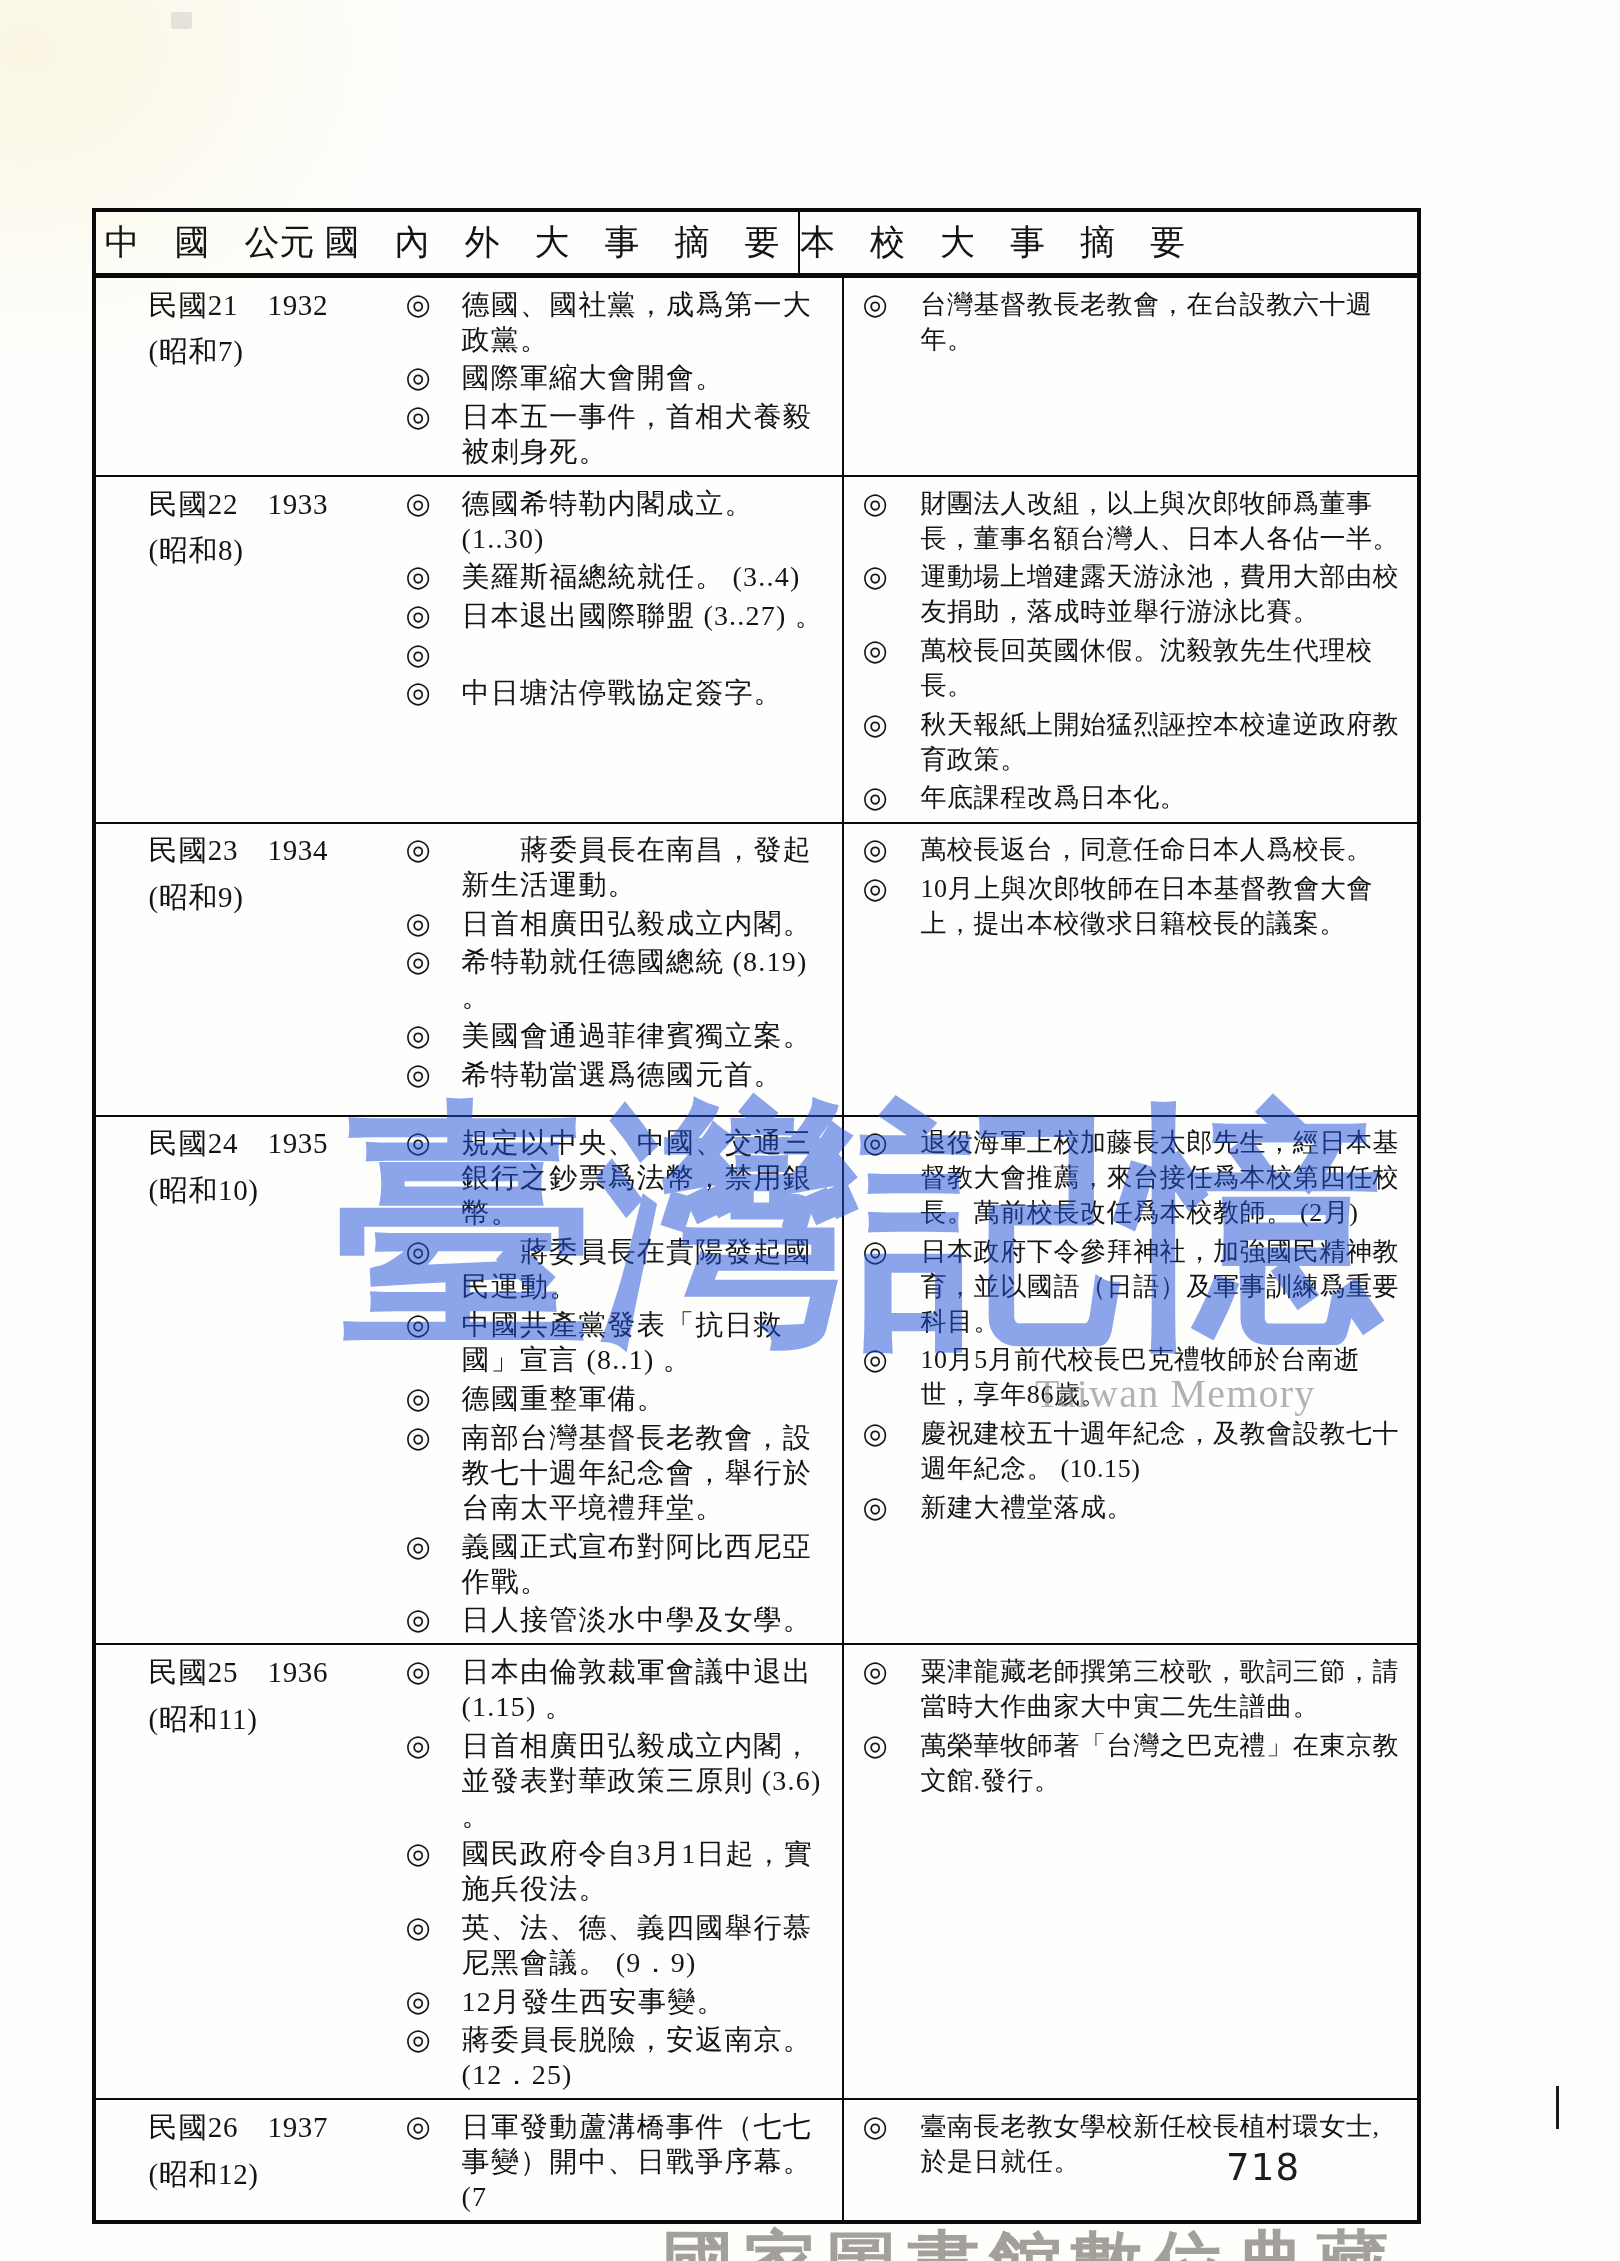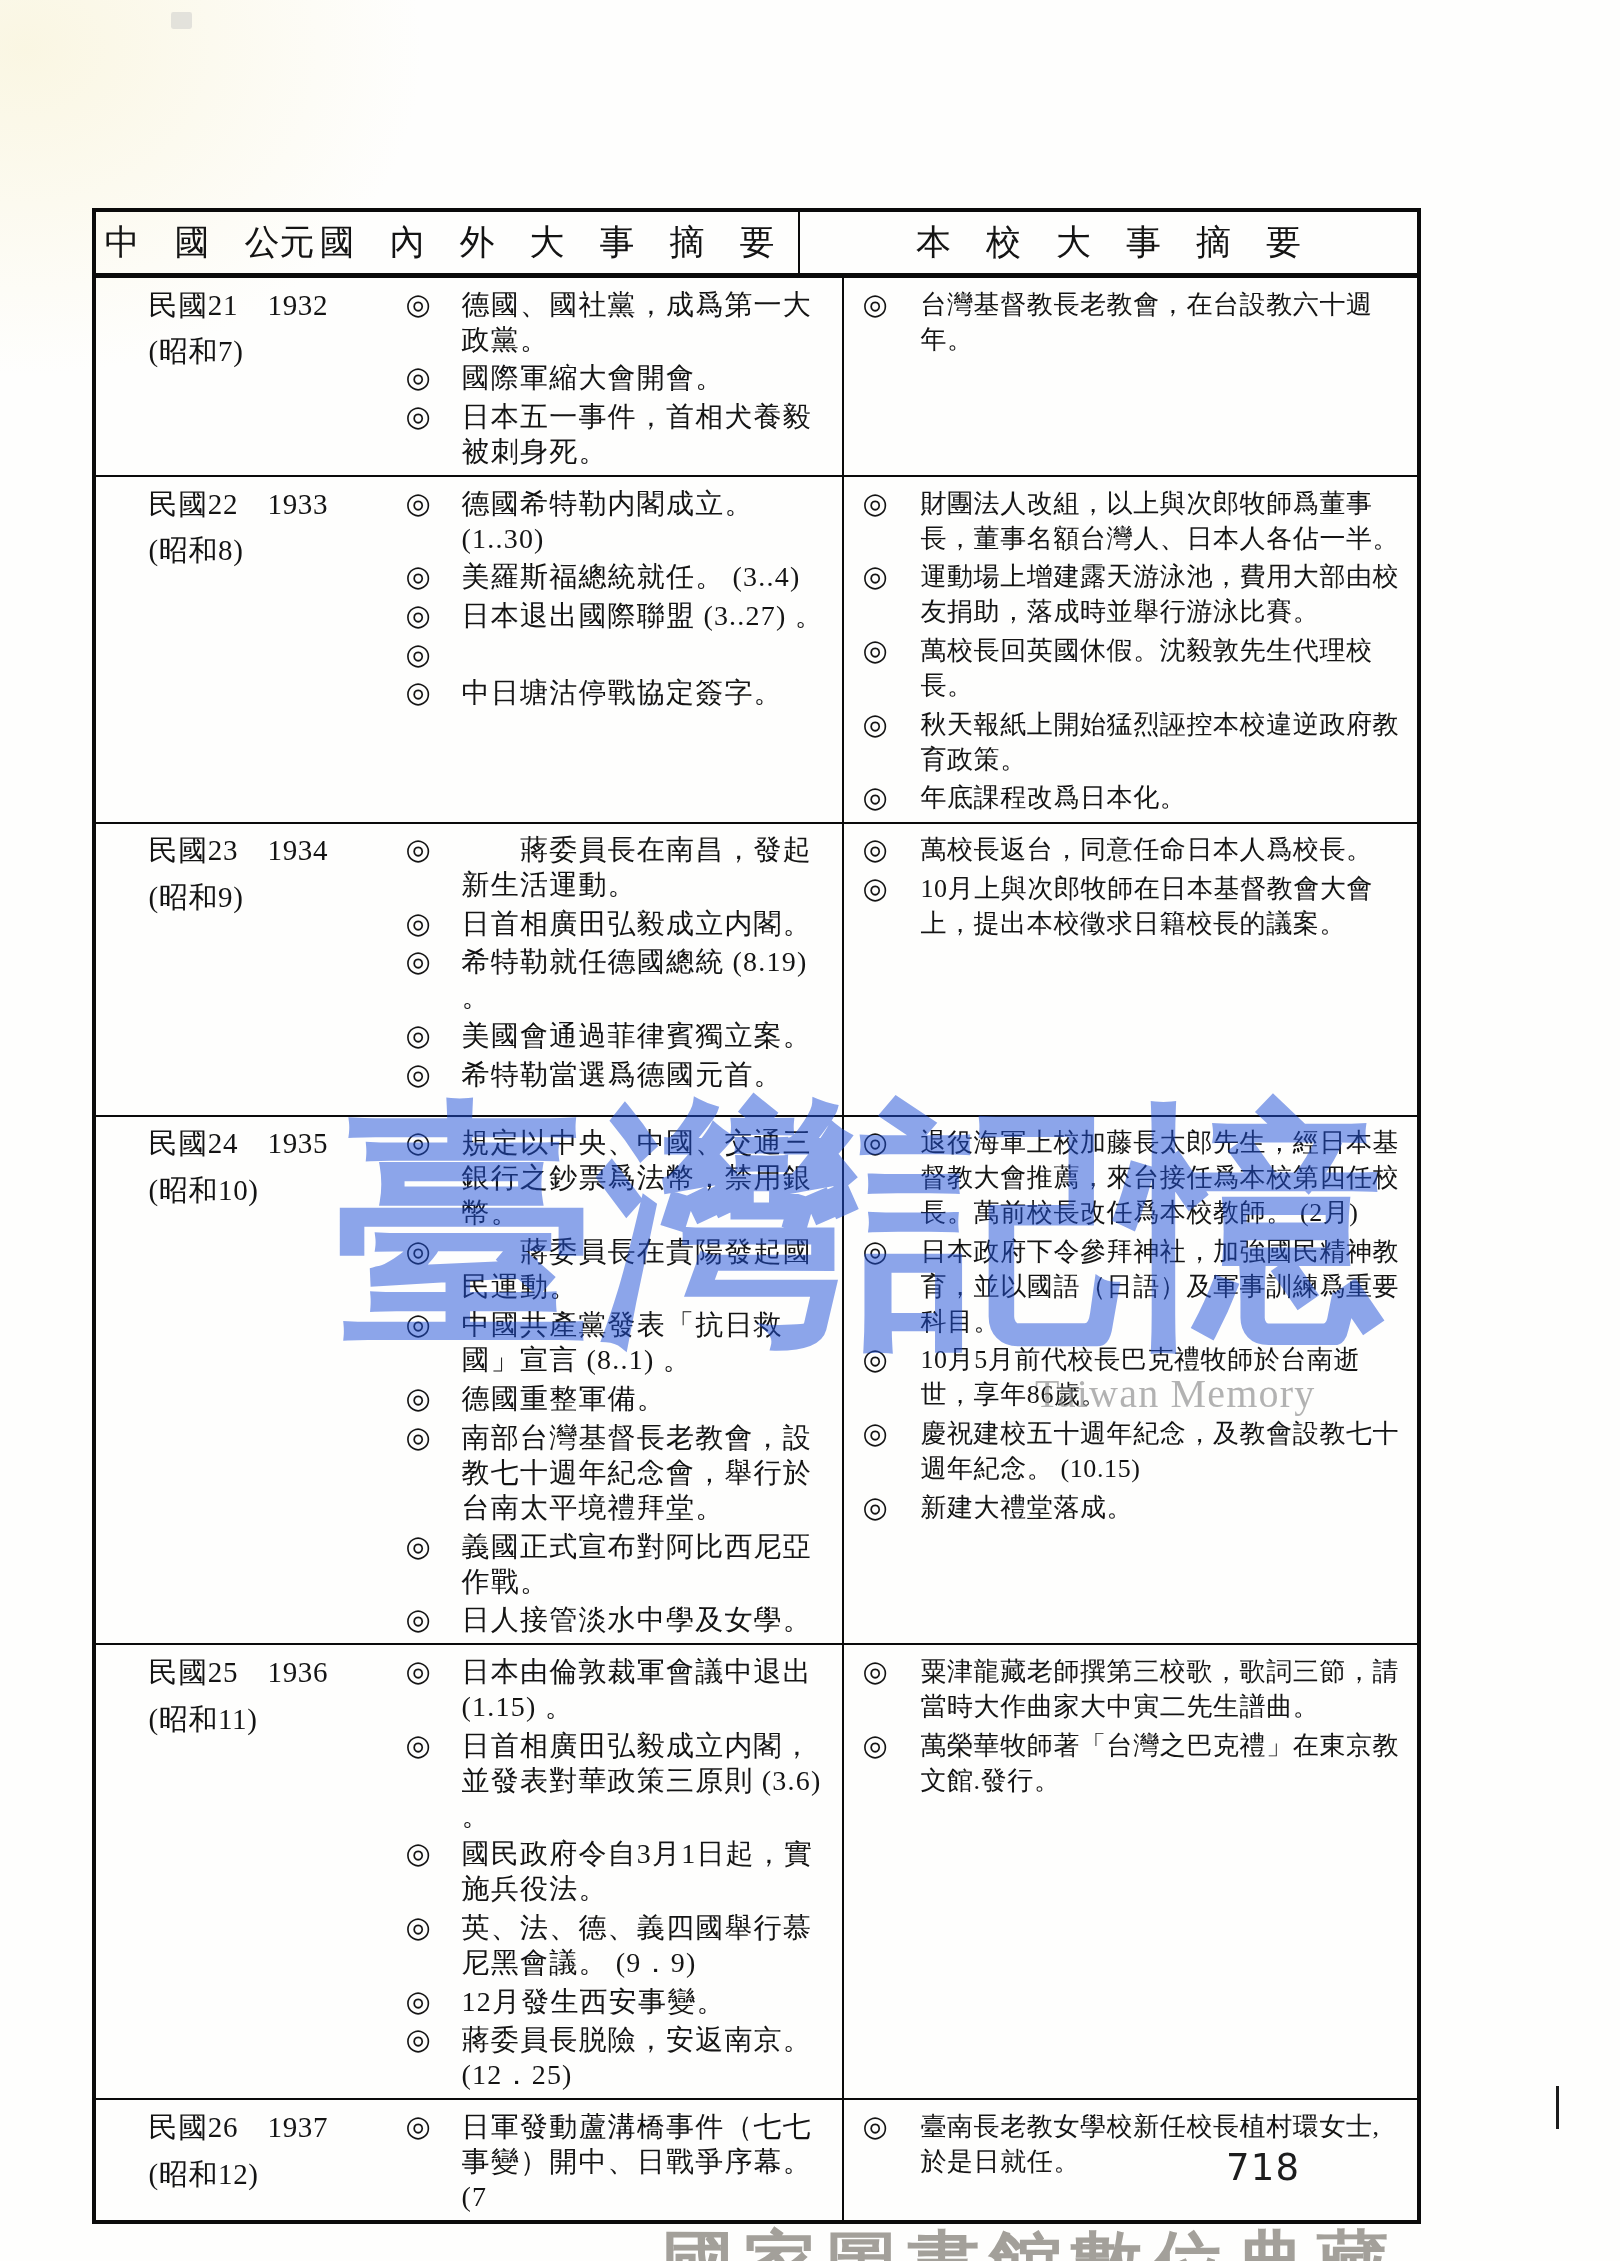--- a/index.html
+++ b/index.html
@@ -16,22 +16,22 @@
   .doc-table{
     position:absolute;left:92px;top:208px;width:1329px;
     border:4.3px solid #0b0b0b;box-sizing:border-box;background:transparent;
   }
   .thead{
     display:flex;align-items:center;height:61px;
     border-bottom:3.1px solid #0b0b0b;font-size:35px;white-space:nowrap;
   }
   .h-left{width:704px;flex:0 0 704px;display:flex;align-items:center;height:100%;border-right:2.4px solid #0b0b0b;box-sizing:border-box;}
   .h-era{margin-left:8.6px;}
-  .h-domestic{flex:1;text-align:center;margin-right:18.4px;}
-  .h-right{flex:1;text-align:center;}
+  .h-domestic{flex:1;text-align:left;margin-right:18.4px;margin-left:10px;}
+  .h-right{flex:1;text-align:left;}
   .tbody{display:block;}
   .trow{display:flex;align-items:stretch;}
   .trow + .trow, .tbody .trow:first-child{border-top:2.4px solid #0b0b0b;padding-left:44px;}
   .tbody > .trow:nth-child(1){min-height:176px;}
   .tbody > .trow:nth-child(2){min-height:317px;}
   .tbody > .trow:nth-child(3){min-height:291px;}
   .tbody > .trow:nth-child(4){min-height:505px;}
   .tbody > .trow:nth-child(5){min-height:412px;}
   .tbody > .trow:nth-child(6){min-height:91px;}
   .cell-left{

